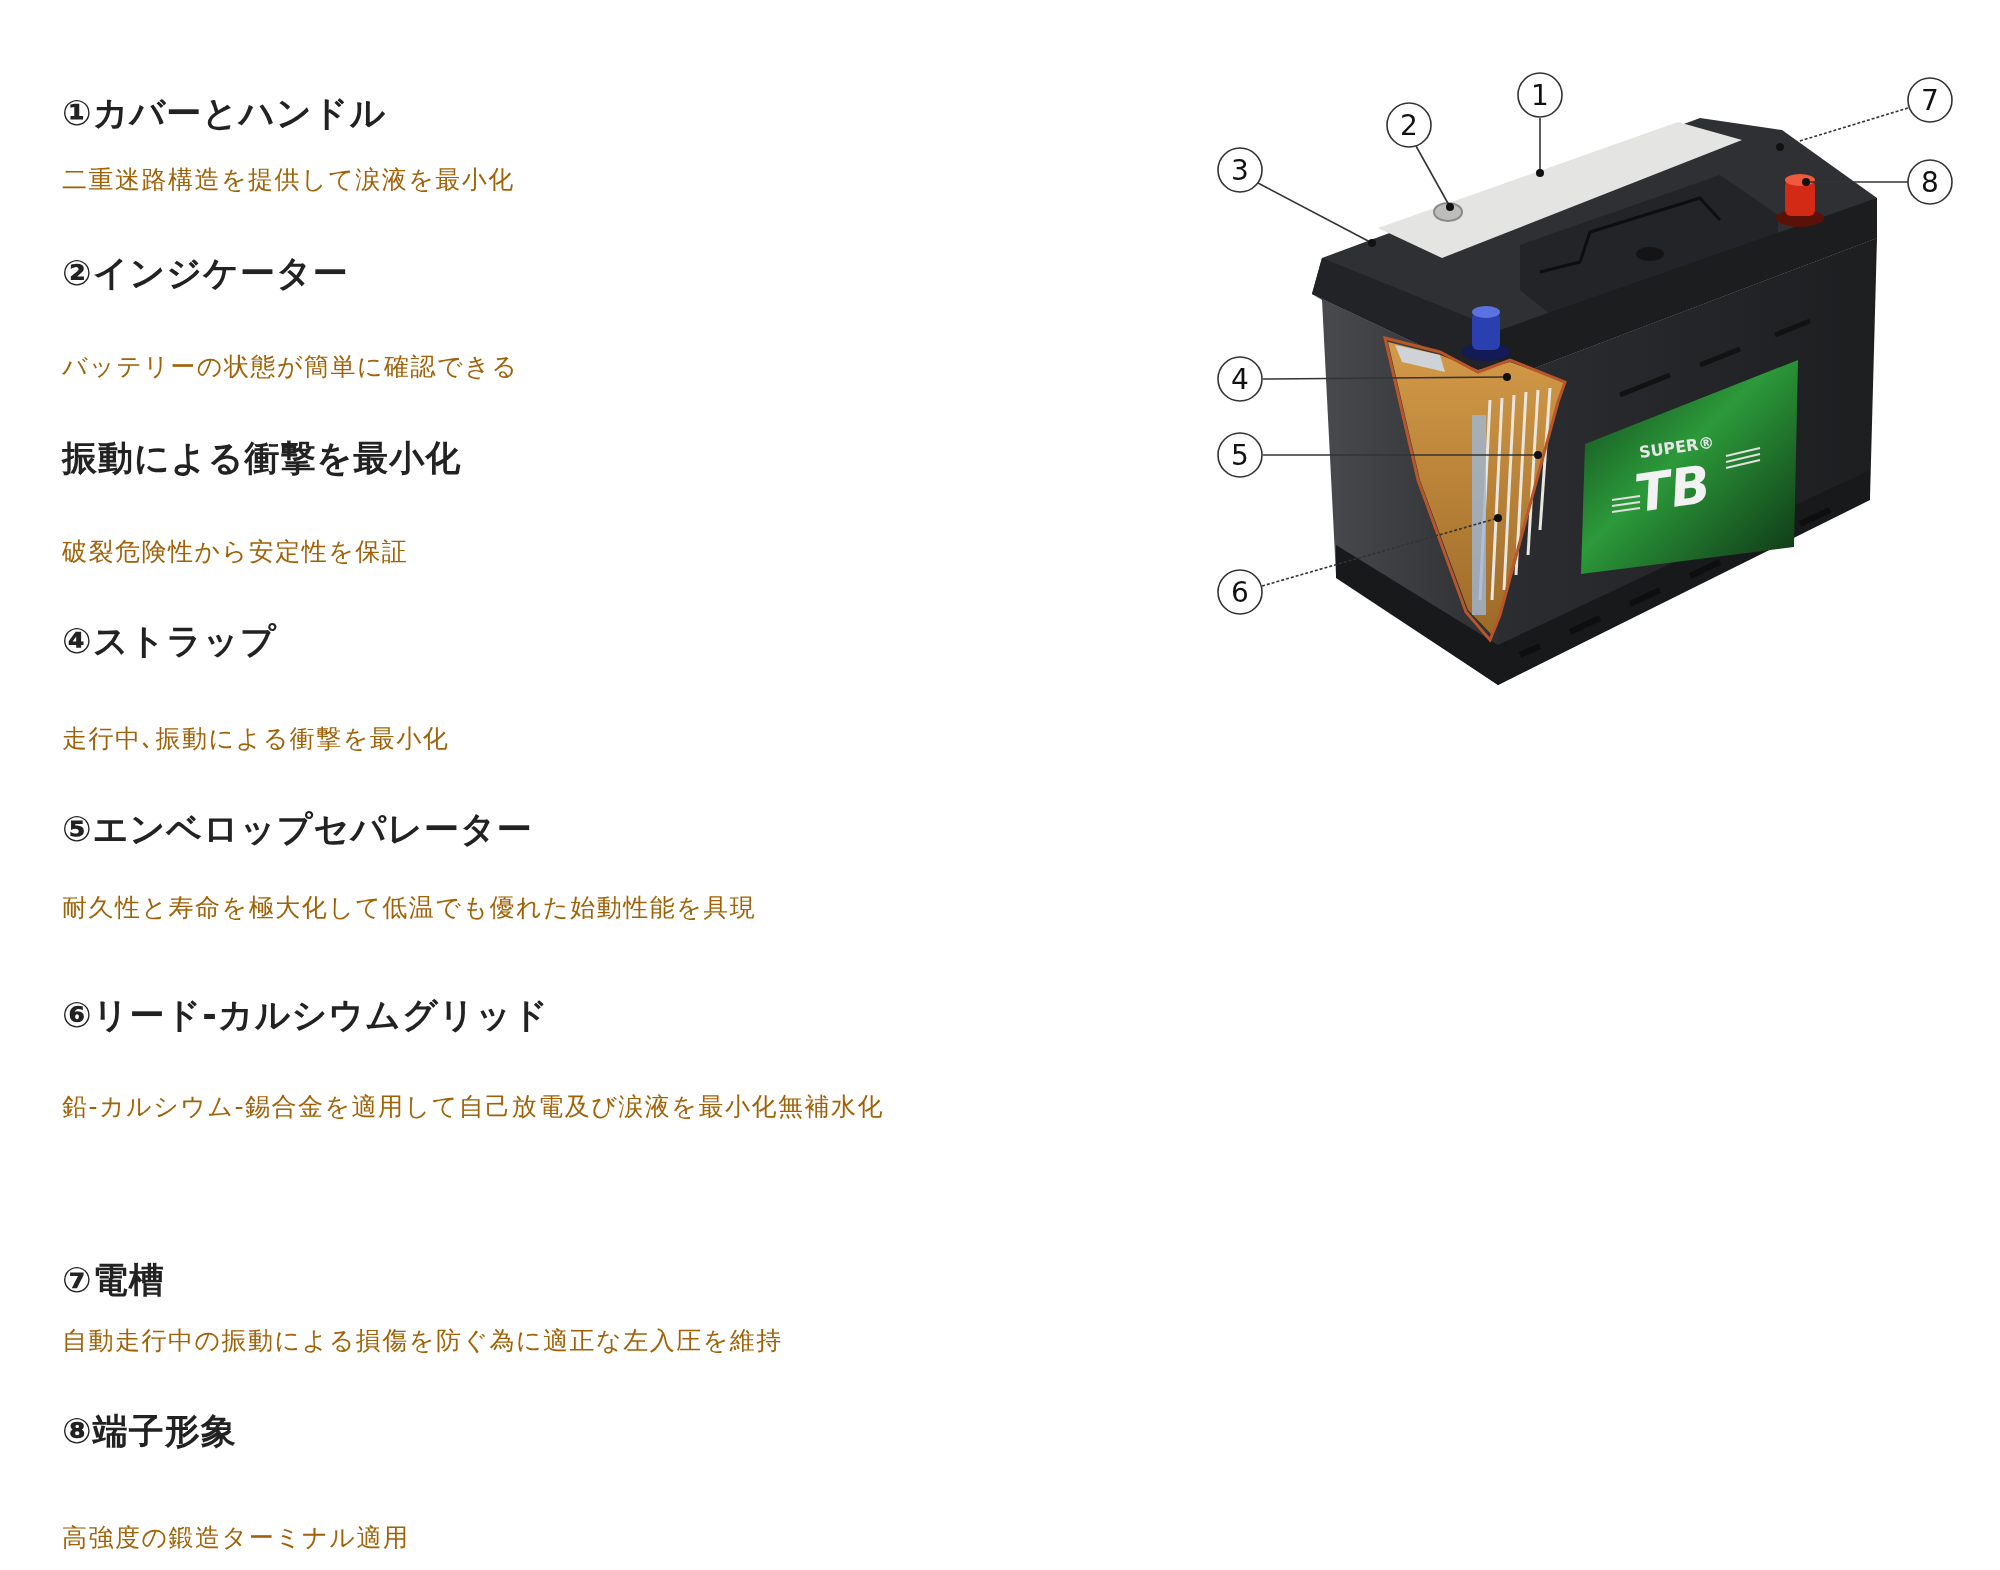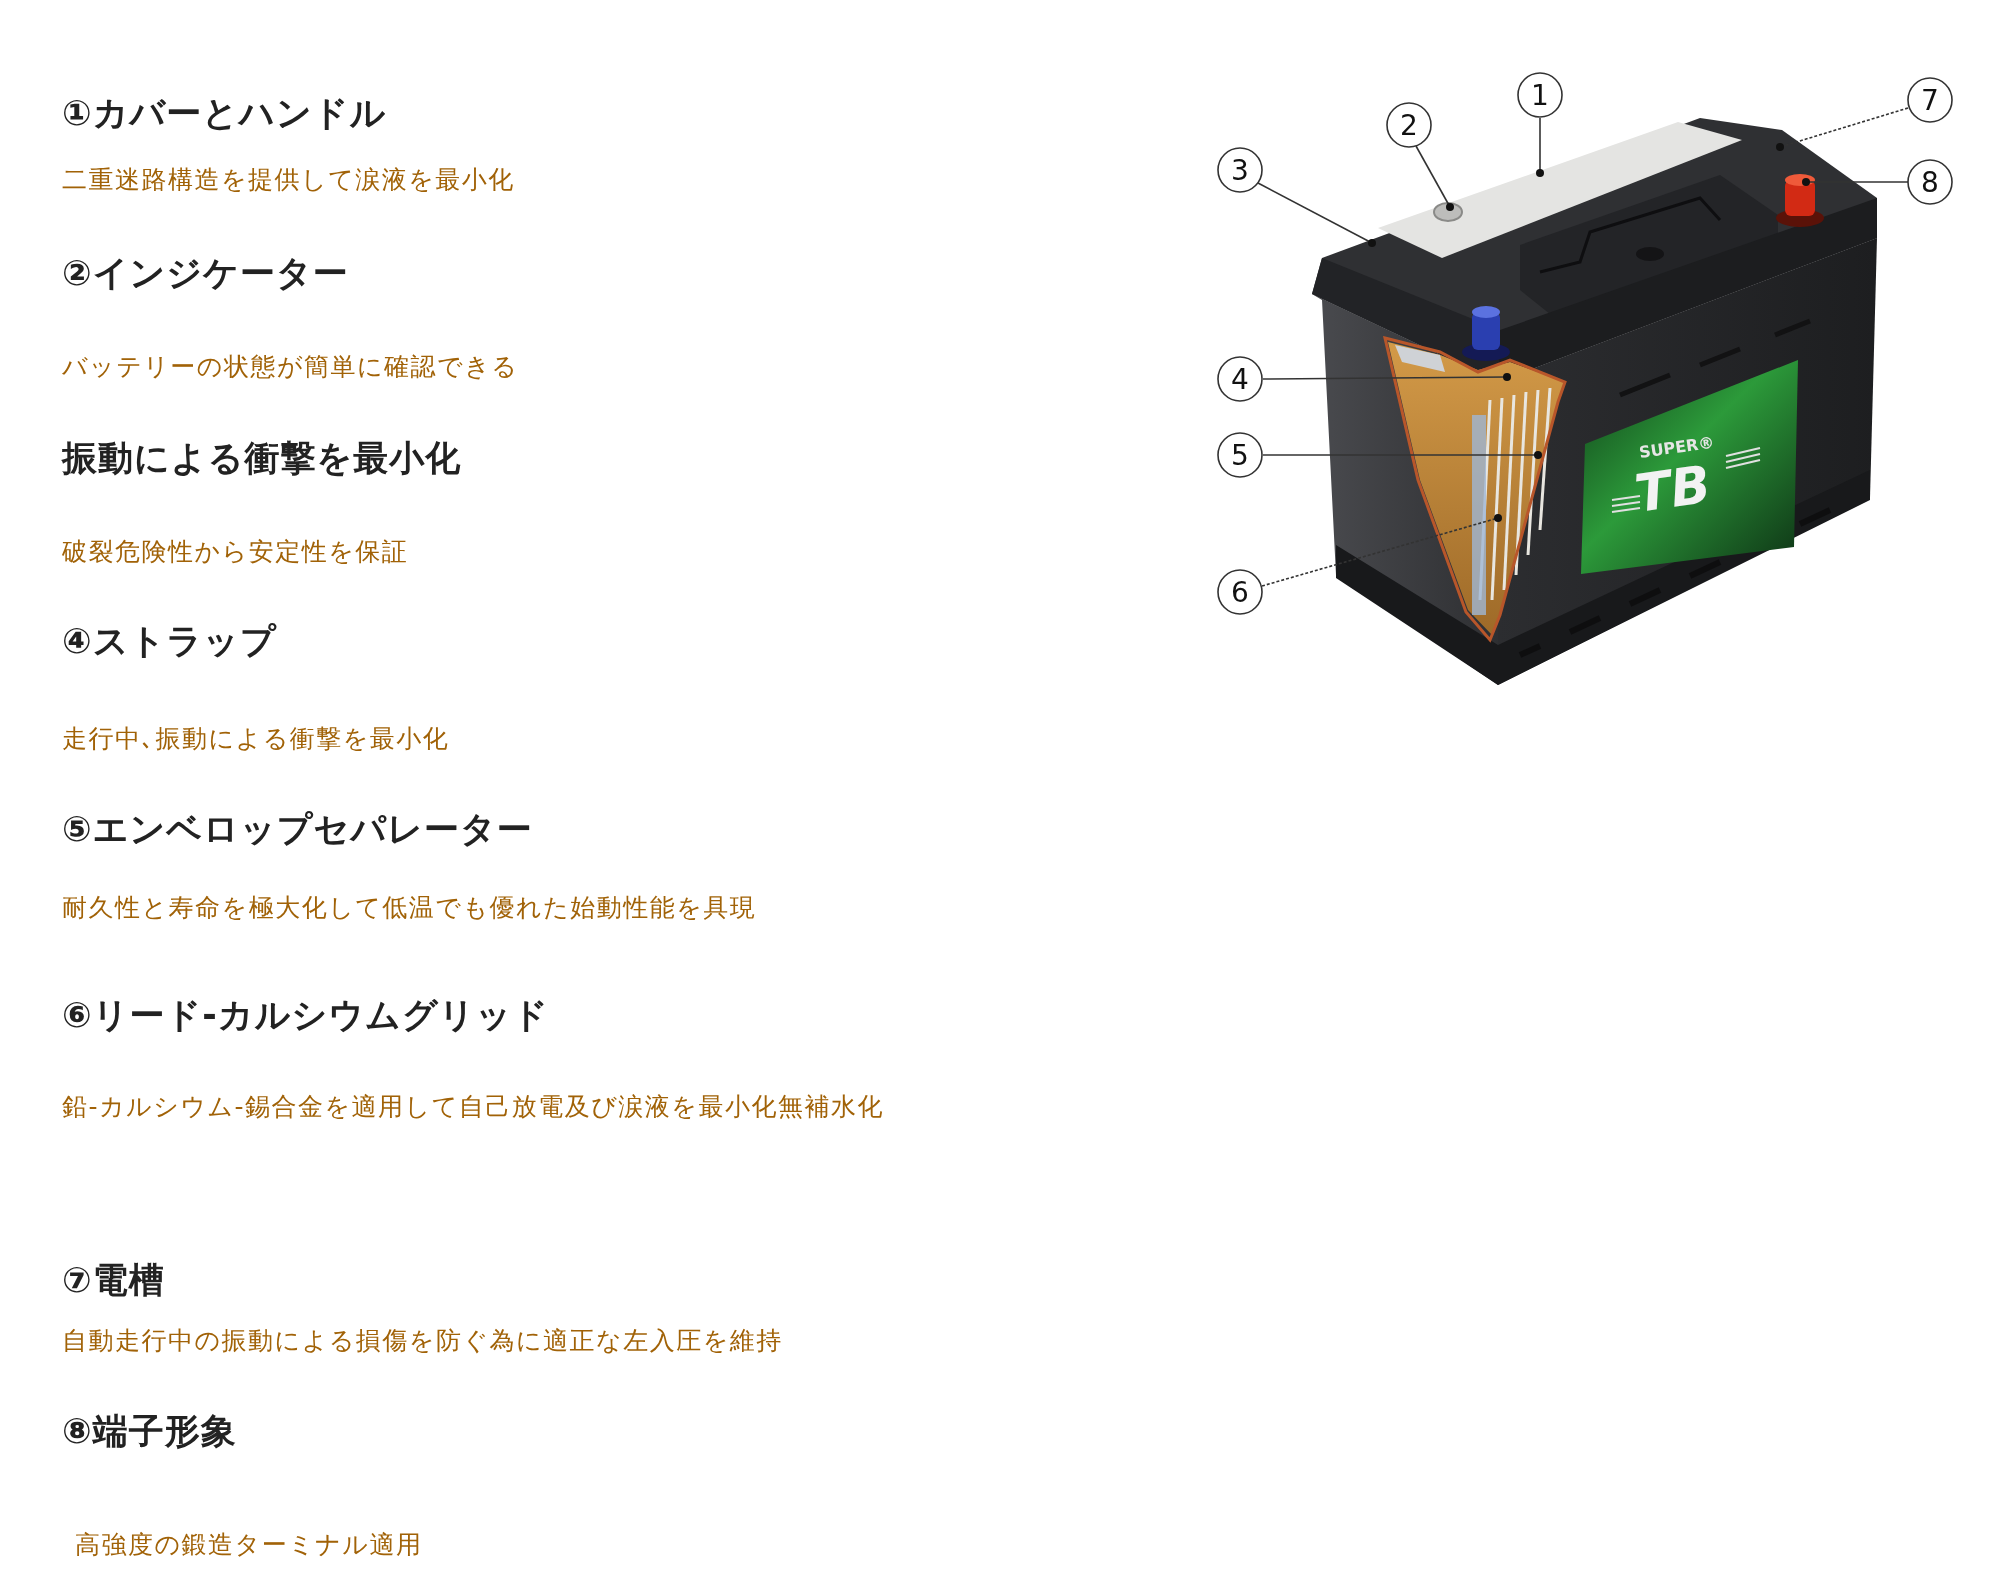--- a/index.html
+++ b/index.html
@@ -91,21 +91,21 @@
     <div class="feature-desc" style="top:90px;">
       <div>鉛-カルシウム-錫合金を適用して自己放電及び涙液を最小化無補水化</div>
     </div>
   </div>
   <div class="feature" style="top:1225px;">
     <div class="feature-title" style="top:0;margin-top:33px;">⑦電槽</div>
     <div class="feature-desc" style="top:92px;">自動走行中の振動による損傷を防ぐ為に適正な左入圧を維持</div>
   </div>
   <div class="feature" style="top:1409px;">
     <div class="feature-title" style="top:0;">⑧端子形象</div>
-    <div class="feature-desc" style="top:112px;margin-left:13px;">高強度の鍛造ターミナル適用</div>
+    <div class="feature-desc" style="top:105px;">高強度の鍛造ターミナル適用</div>
   </div>
 </div>
 
 <div class="diagram">
   <svg width="800" height="660" viewBox="1200 40 800 660" xmlns="http://www.w3.org/2000/svg">
     <defs>
       <linearGradient id="frontFace" x1="0" y1="0" x2="1" y2="0">
         <stop offset="0" stop-color="#2c2d30"></stop>
         <stop offset="1" stop-color="#1d1e20"></stop>
       </linearGradient>

